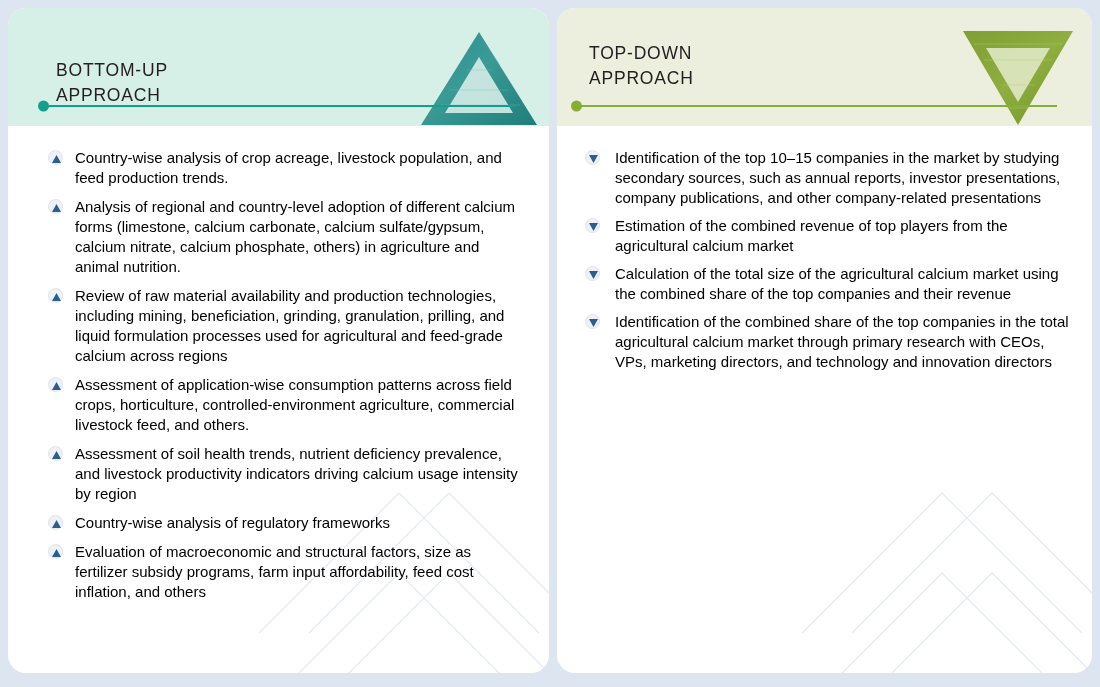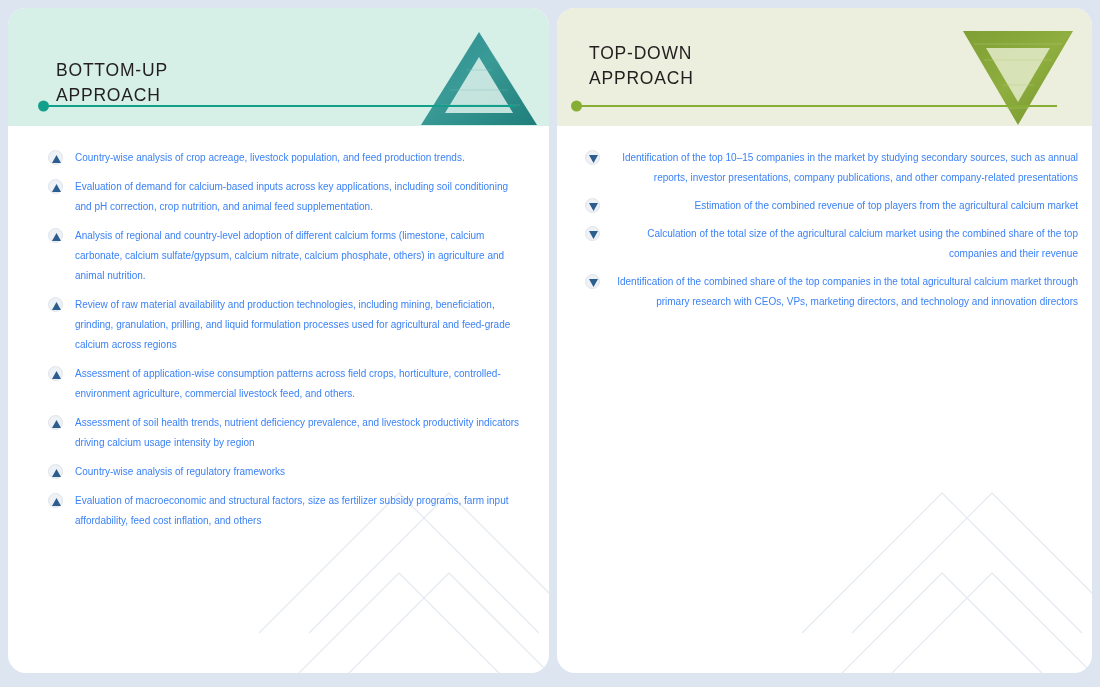--- a/index.html
+++ b/index.html
@@ -110,31 +110,31 @@
   .header--olive .tri-wrap { right: 18px; width: 112px; height: 96px; }
   .tri-wrap svg { width: 100%; height: 100%; display: block; }
 
   
   .body {
     position: relative;
     z-index: 1;
     flex: 1 1 auto;
     padding: 22px 26px 14px 40px;
   }
-  .panel--right .body { padding-left: 28px; padding-right: 14px; text-align: right; }
+  .panel--right .body { padding-left: 28px; padding-right: 14px; }
 
   ul.bullets { list-style: none; }
 
   li.bullet {
     position: relative;
     padding-left: 27px;
     margin-bottom: 9px;
-    font-size: 10px;
+    font-size: 15px;
     line-height: 20px;
-    color: #3b82f6;
+    color: #000000;
   }
   .panel--right li.bullet { padding-left: 30px; margin-bottom: 8px; }
 
   .bullet-icon {
     position: absolute;
     left: 0;
     top: 2px;
     width: 15px;
     height: 15px;
     border-radius: 50%;
@@ -198,28 +198,20 @@
               </svg>
           </span>
           <span>Country-wise analysis of crop acreage, livestock population, and feed production trends.</span>
         </li>
         <li class="bullet">
           <span class="bullet-icon">
             <svg viewBox="0 0 11 10">
                 <polygon points="5.5,1 10,9 1,9" fill="#2b5e8e"></polygon>
               </svg>
           </span>
-          <span>Evaluation of demand for calcium-based inputs across key applications, including soil conditioning and pH correction, crop nutrition, and animal feed supplementation.</span>
-        </li>
-        <li class="bullet">
-          <span class="bullet-icon">
-            <svg viewBox="0 0 11 10">
-                <polygon points="5.5,1 10,9 1,9" fill="#2b5e8e"></polygon>
-              </svg>
-          </span>
           <span>Analysis of regional and country-level adoption of different calcium forms (limestone, calcium carbonate, calcium sulfate/gypsum, calcium nitrate, calcium phosphate, others) in agriculture and animal nutrition.</span>
         </li>
         <li class="bullet">
           <span class="bullet-icon">
             <svg viewBox="0 0 11 10">
                 <polygon points="5.5,1 10,9 1,9" fill="#2b5e8e"></polygon>
               </svg>
           </span>
           <span>Review of raw material availability and production technologies, including mining, beneficiation, grinding, granulation, prilling, and liquid formulation processes used for agricultural and feed-grade calcium across regions</span>
         </li>

